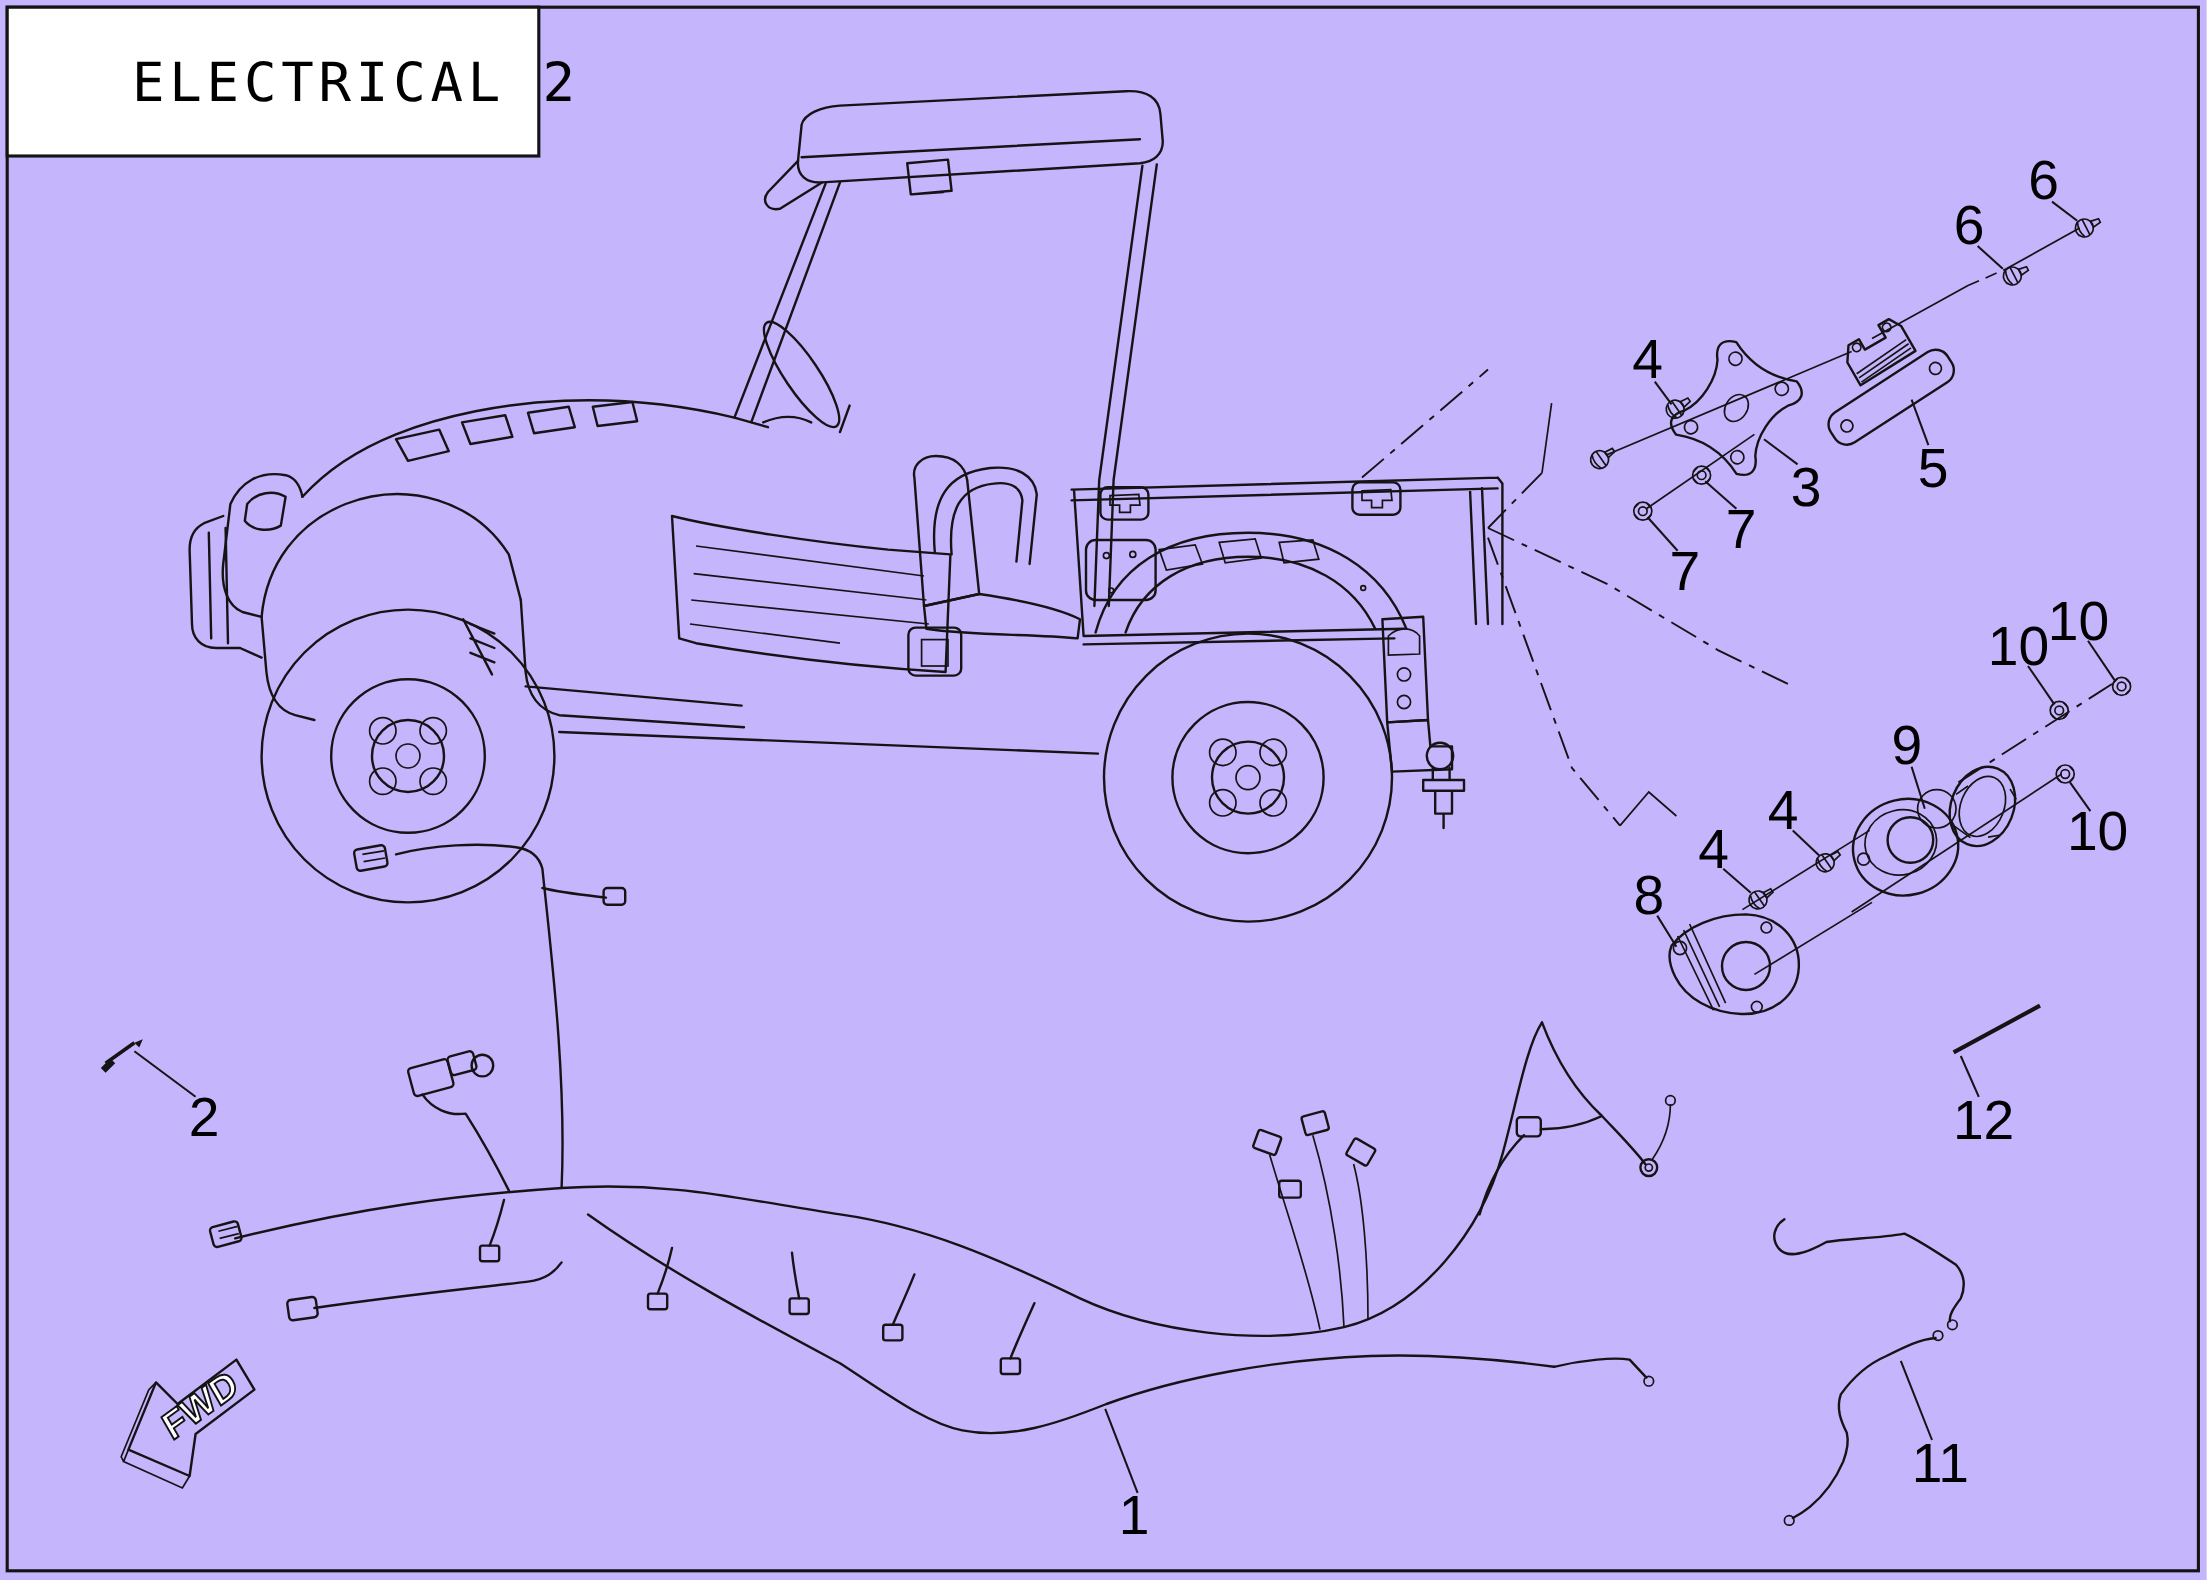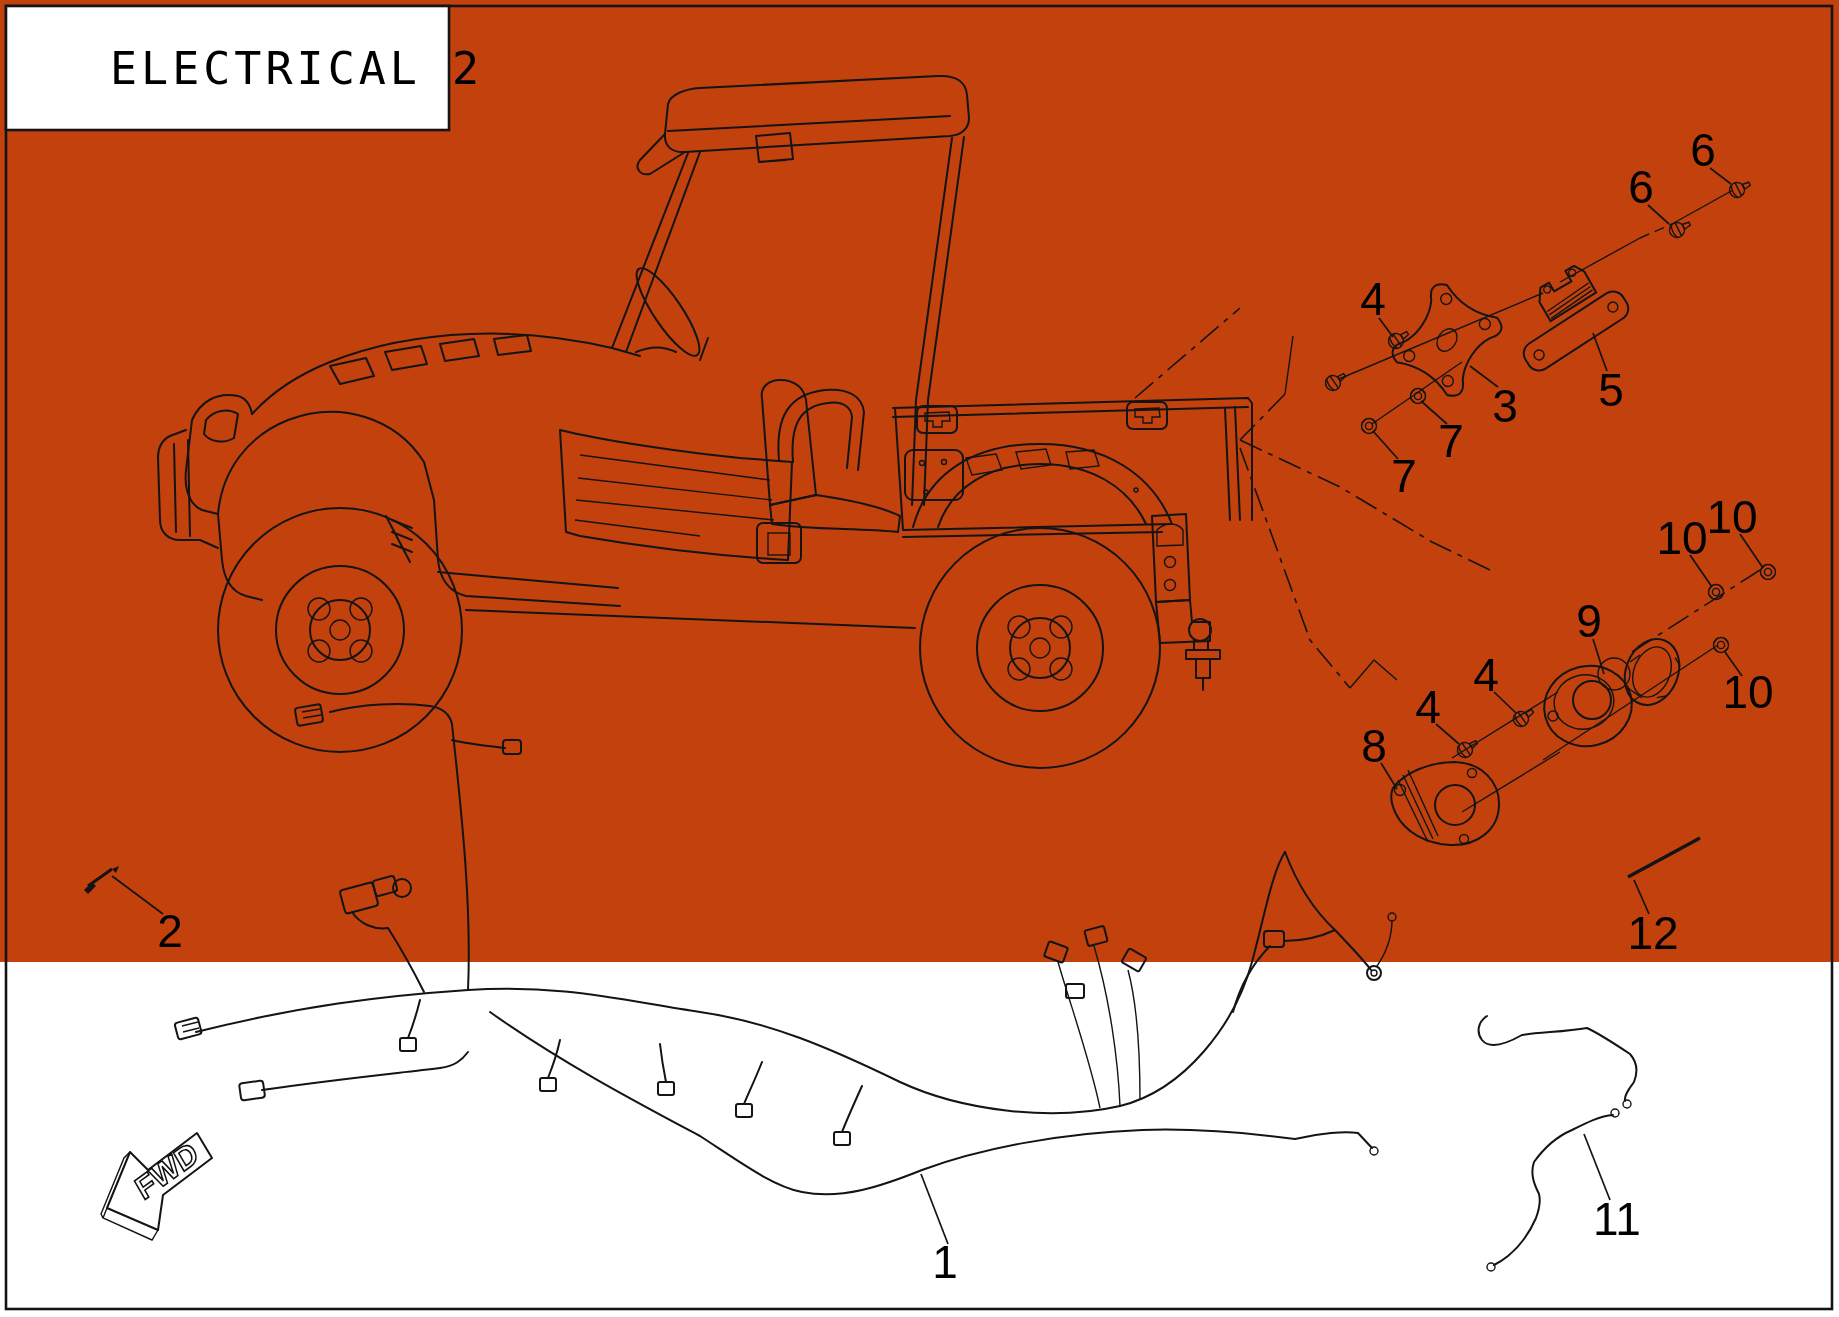--- a/index.html
+++ b/index.html
@@ -1,16 +1,16 @@
 <!DOCTYPE html>
 <html><head>
 <meta charset="utf-8">
 <style>
   html,body{margin:0;padding:0;background:#ffffff;width:1839px;height:1317px;overflow:hidden;}
-  #stage{position:relative;width:1839px;height:962px;background:#c2410c;font-family:"Liberation Sans",sans-serif;}
+  #stage{position:relative;width:1839px;height:1317px;background:#c4b5fd;font-family:"Liberation Sans",sans-serif;}
   svg{position:absolute;left:0;top:0;}
   .ln{stroke:#141414;stroke-width:2;fill:none;stroke-linecap:round;stroke-linejoin:round;}
   .thin{stroke:#141414;stroke-width:1.4;fill:none;}
   .dashdot{stroke:#141414;stroke-width:1.6;fill:none;stroke-dasharray:24 7 5 7;}
   .callout-text{font-family:"Liberation Sans",sans-serif;font-size:46px;fill:#000;}
   .title-text{font-family:"DejaVu Sans Mono","Liberation Mono",monospace;font-size:45px;letter-spacing:4px;fill:#000;}
   .fwd-text{font-family:"Liberation Sans",sans-serif;font-weight:bold;font-size:31px;fill:#ffffff;stroke:#111;stroke-width:1.6px;}
 </style>
 </head>
 <body>

